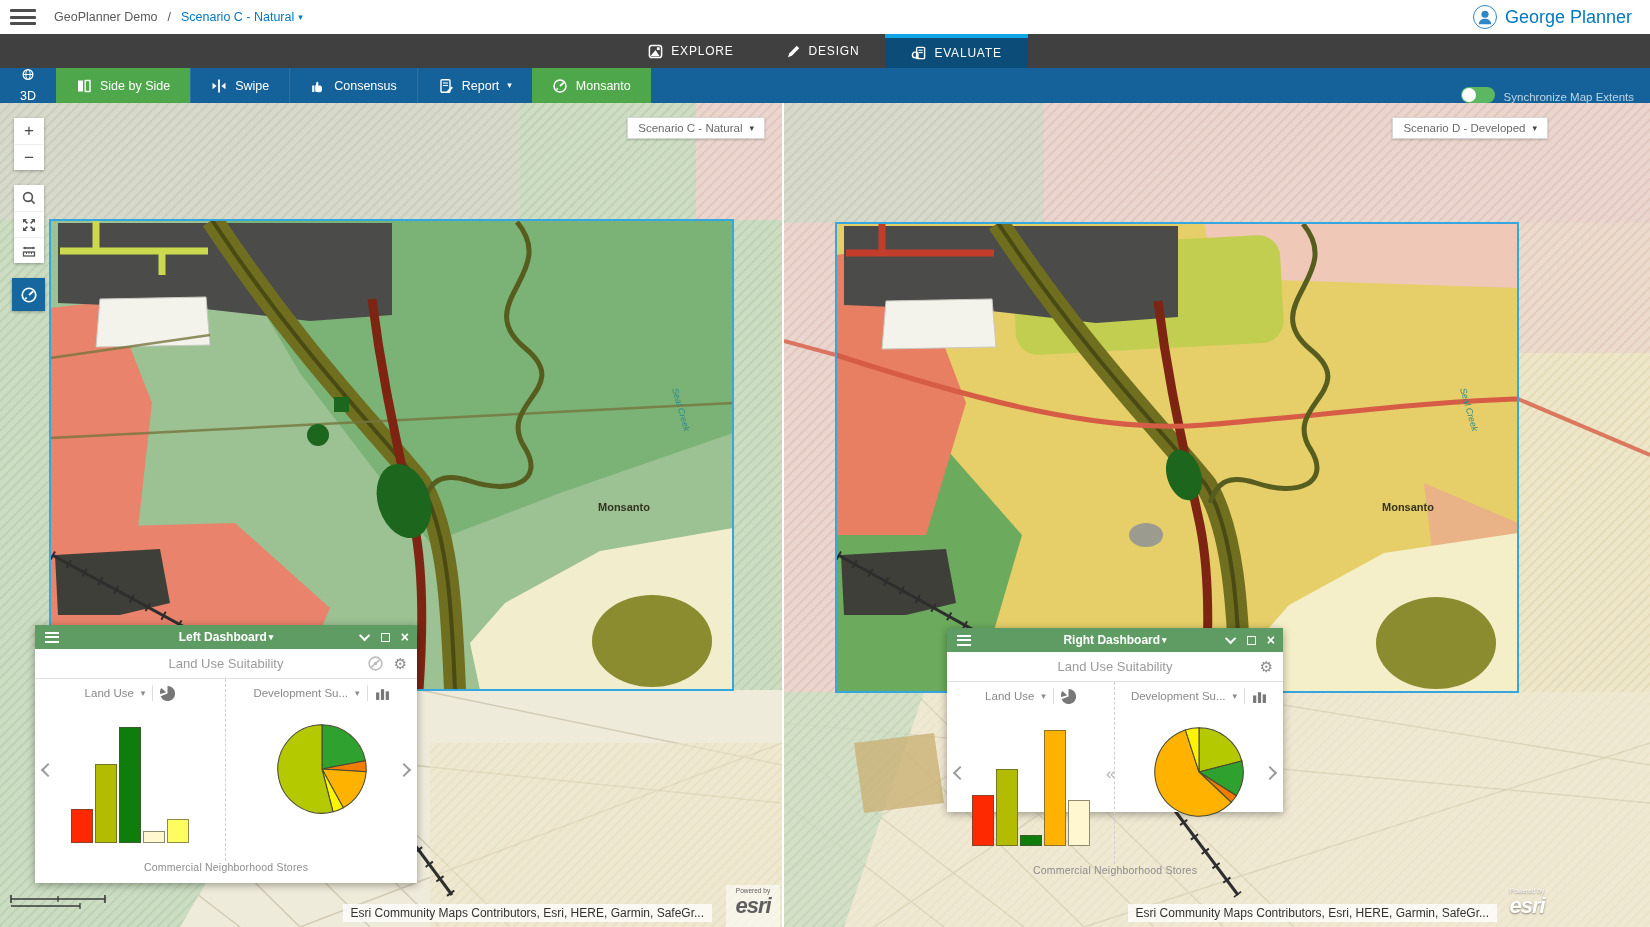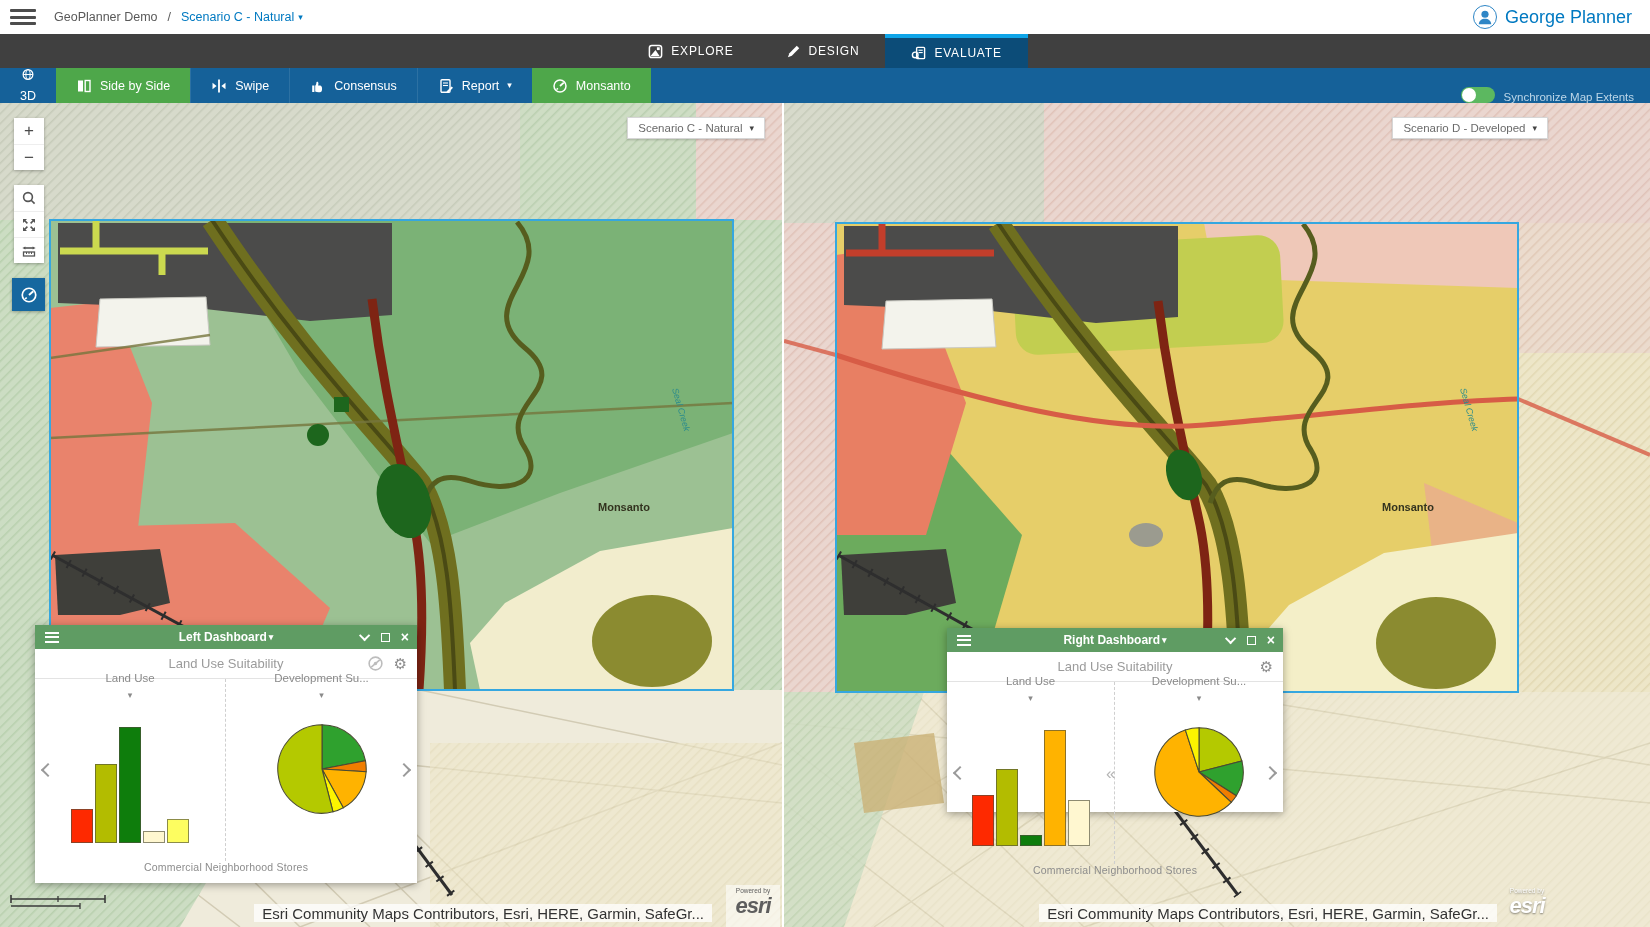--- a/index.html
+++ b/index.html
@@ -60,21 +60,21 @@
   .ctl button { width:30px; height:26px; border:none; background:#fff; color:#4a4a4a; font-size:17px;
                 cursor:pointer; display:flex; align-items:center; justify-content:center; }
   .ctl button + button { border-top:1px solid #eee; }
   .zoomctl { top:15px; }
   .toolsctl { top:82px; }
   .dashbtn { position:absolute; left:12px; top:175px; width:33px; height:33px; background:#16679F;
              border:none; box-shadow:0 1px 3px rgba(0,0,0,.3); cursor:pointer;
              display:flex; align-items:center; justify-content:center; }
 
   .attrib { position:absolute; bottom:5px; height:18px; background:rgba(255,255,255,.75);
-            font-size:15px; color:#323232; display:flex; align-items:center; padding:0 8px; white-space:nowrap; }
+            font-size:12px; color:#323232; display:flex; align-items:center; padding:0 8px; white-space:nowrap; }
   .pane-left .attrib { right:70px; }
   .pane-right .attrib { right:153px; }
   .esri-logo { position:absolute; bottom:0; width:54px; height:42px; text-align:center; line-height:1; }
   .esri-logo .pby { font-size:6.5px; display:block; margin-top:3px; }
   .esri-logo .esri { font-size:22px; font-weight:bold; font-style:italic; letter-spacing:-1px; display:block; }
   .pane-left .esri-logo { right:2px; background:rgba(255,255,255,.55); color:#5e5e5e; }
   .pane-right .esri-logo { right:96px; color:#fff; text-shadow:0 1px 2px rgba(0,0,0,.45); }
 
   .scalebar { position:absolute; left:10px; bottom:18px; }
 
@@ -93,21 +93,21 @@
   .ph-icons .sq { width:9px; height:9px; border:1.6px solid #fff; cursor:pointer; }
   .ph-icons .x { font-size:14px; font-weight:bold; line-height:1; cursor:pointer; }
   .panel-sub { height:30px; display:flex; align-items:center; justify-content:center; position:relative;
                font-size:13px; color:#9b9b9b; border-bottom:1px solid #e3e3e3; }
   .sub-icons { position:absolute; right:10px; display:flex; align-items:center; gap:10px; }
   .gear { font-size:15px; color:#8c8c8c; cursor:pointer; line-height:1; }
   .panel-widgets { height:182px; display:flex; position:relative; }
   .widget { width:50%; position:relative; }
   .widget.first { border-right:1px dashed #cfcfcf; }
   .w-head { height:28px; display:flex; align-items:center; justify-content:center; gap:7px;
-            font-size:11.5px; color:#8a8a8a; cursor:pointer;flex-direction:column; }
+            font-size:11.5px; color:#8a8a8a; cursor:pointer; }
   .w-head .vdiv { width:1px; height:16px; background:#ddd; }
   .bar-chart { display:flex; align-items:flex-end; justify-content:center; height:122px; margin-top:14px; }
   .pie-chart { width:92px; height:92px; margin:16px auto 0; }
   .chev { position:absolute; top:86px; width:10px; height:10px; border-left:2px solid #9a9a9a;
           border-bottom:2px solid #9a9a9a; cursor:pointer; }
   .chev.prev { left:8px;  transform:rotate(45deg); }
   .chev.next { right:8px; transform:rotate(225deg); }
   .chev-mid { position:absolute; left:calc(50% - 9px); top:82px; color:#b5b5b5; font-size:17px; cursor:pointer; }
   .panel-caption { height:20px; text-align:center; font-size:10.5px; color:#8c8c8c; letter-spacing:.2px; }
 

